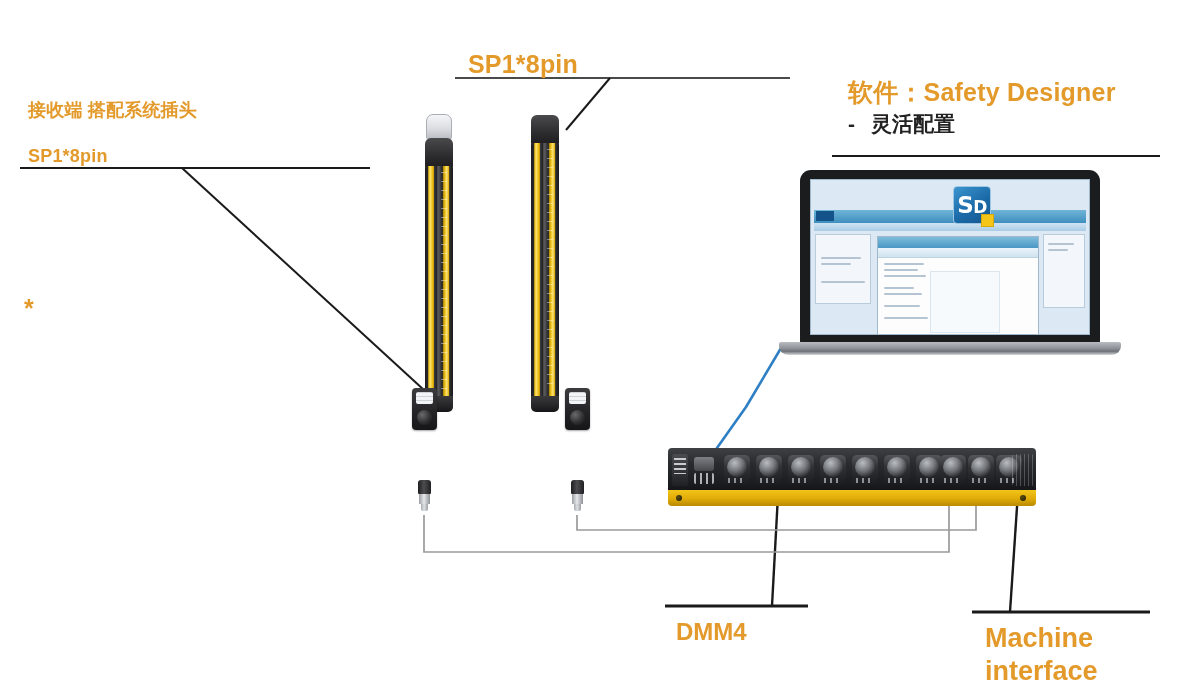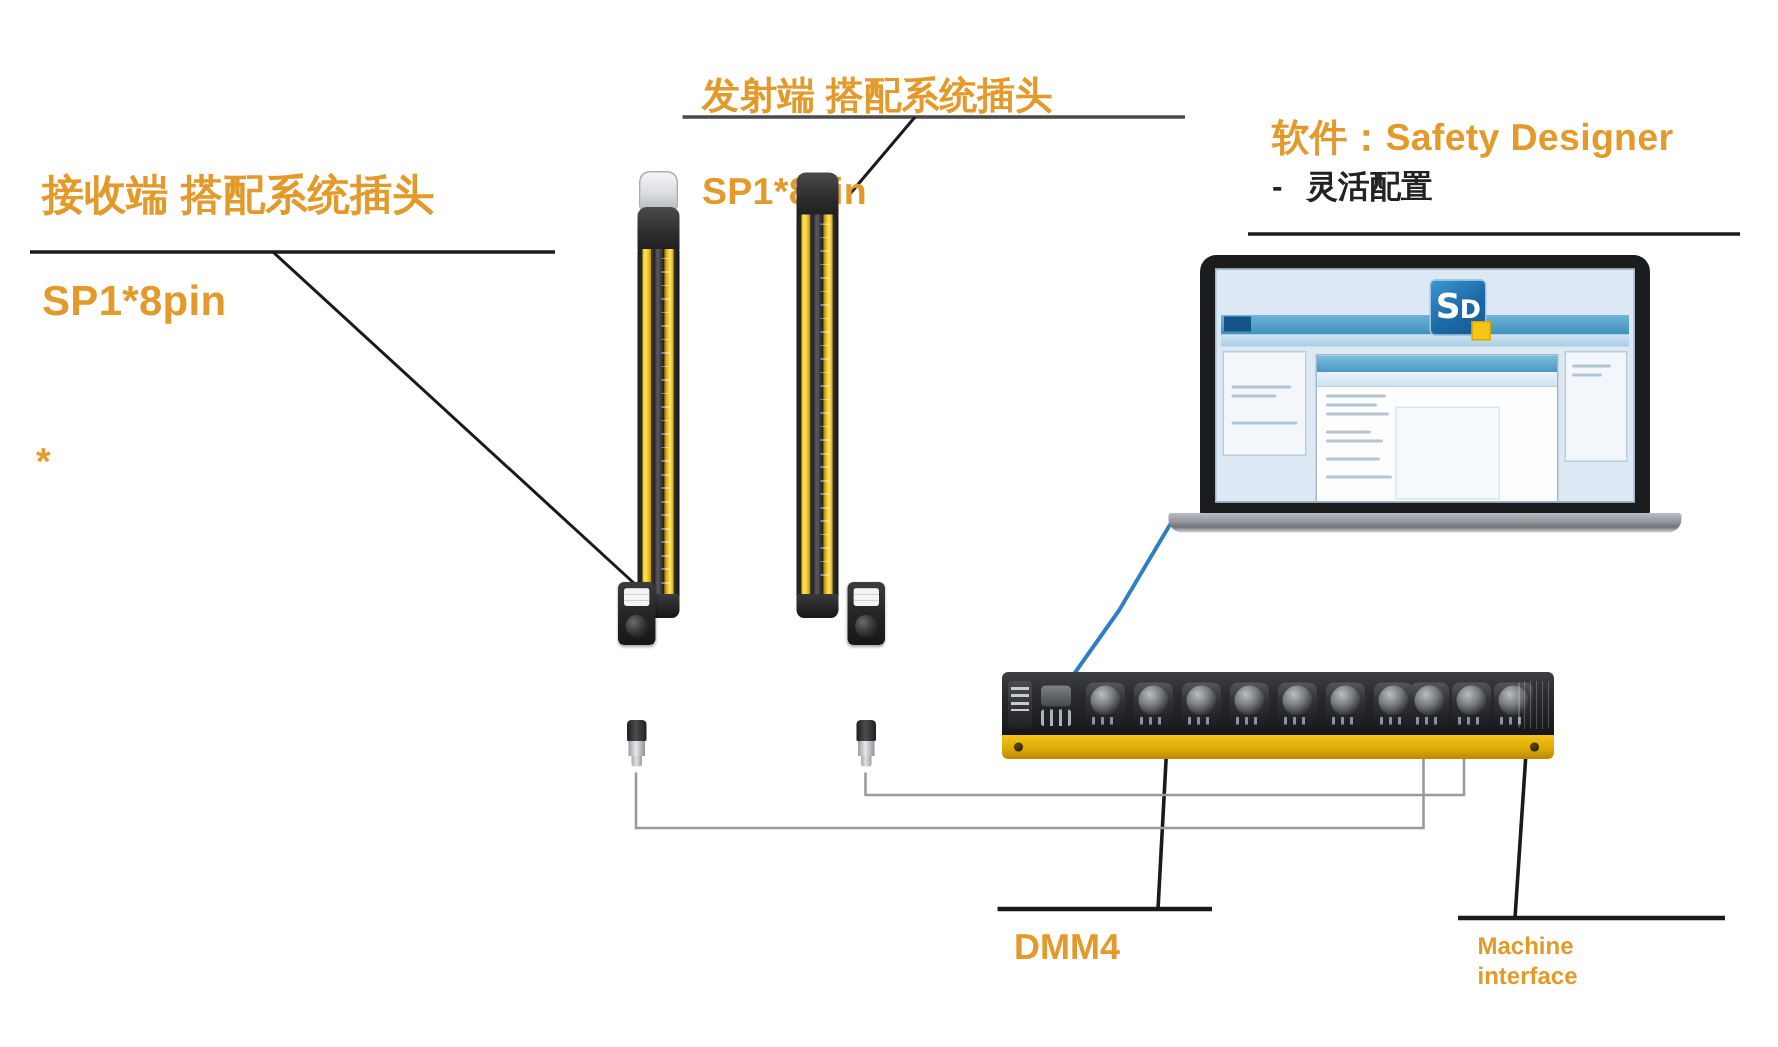--- a/index.html
+++ b/index.html
@@ -22,21 +22,21 @@
   
   .callout {
     position: absolute;
     font-weight: bold;
     line-height: 1.28;
     white-space: pre-line;
     letter-spacing: 0.2px;
   }
   .callout.orange { color: #E39A2B; }
 
-  .lbl-recv { left: 28px;  top: 76px;  font-size: 28px; }
+  .lbl-recv { left: 28px;  top: 76px;  font-size: 18px; }
   .lbl-emit { left: 468px; top: 16px;  font-size: 25px; }
   .lbl-soft { left: 848px; top: 76px;  font-size: 25px; }
 
   .soft-sub {
     position: absolute;
     left: 848px;
     top: 110px;
     font-size: 21px;
     color: #222;
     font-weight: 600;
@@ -65,21 +65,21 @@
   }
 
   .lbl-dmm4 {
     position: absolute;
     left: 676px;  top: 618px;
     font-size: 24px; font-weight: bold; color: #E39A2B;
   }
   .lbl-machine {
     position: absolute;
     left: 985px; top: 622px;
-    font-size: 16px; font-weight: bold; color: #E39A2B;
+    font-size: 27px; font-weight: bold; color: #E39A2B;
     line-height: 1.22;
     white-space: pre-line;
   }
 
   
   #vec {
     position: absolute; left: 0; top: 0;
     width: 1185px; height: 698px;
     pointer-events: none;
   }
@@ -353,21 +353,20 @@
 
     <polyline points="577,515 577,530 976,530 976,487" fill="none" stroke="#9a9a9a" stroke-width="1.7"></polyline>
   </svg>
 
   <div class="callout orange lbl-recv">
     <div>接收端 搭配系统插头</div>
     <div>SP1*8pin</div>
   </div>
 
   <div class="callout orange lbl-emit">
-    <div>发射端 搭配系统插头</div>
     <div>SP1*8pin</div>
   </div>
 
   <div class="callout orange lbl-soft">软件：Safety Designer</div>
   <div class="soft-sub">
     <span class="dash">-</span>
     <span>灵活配置</span>
   </div>
 
   <div class="note-sp2">

